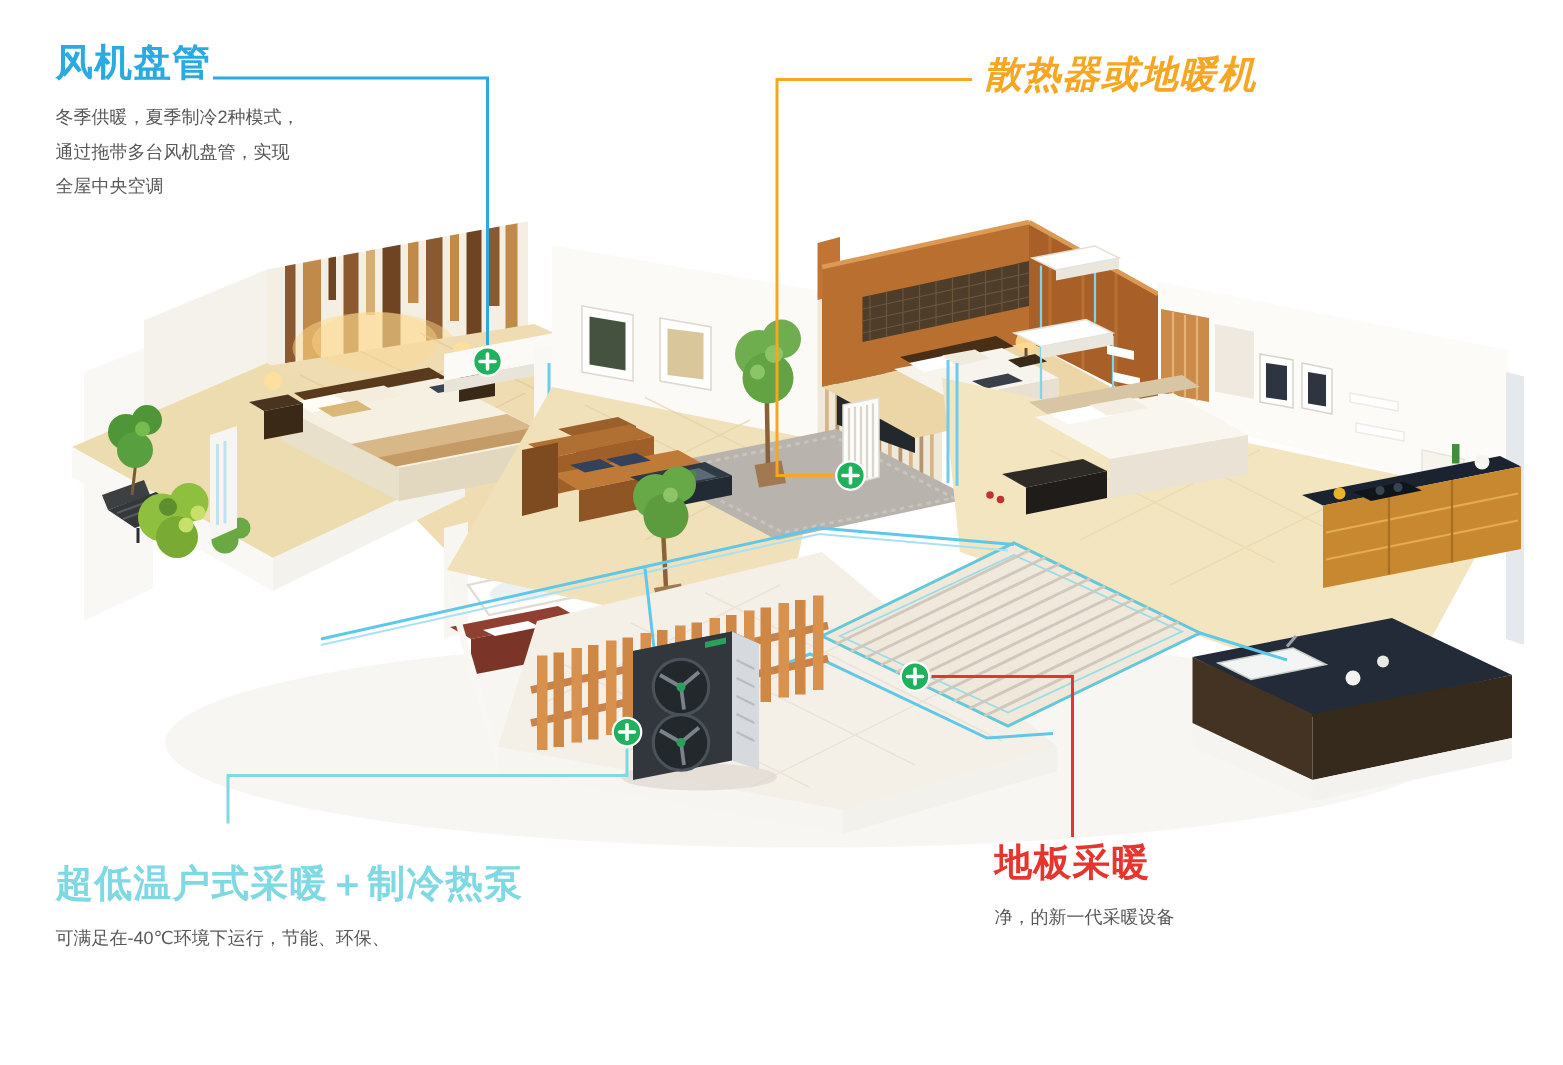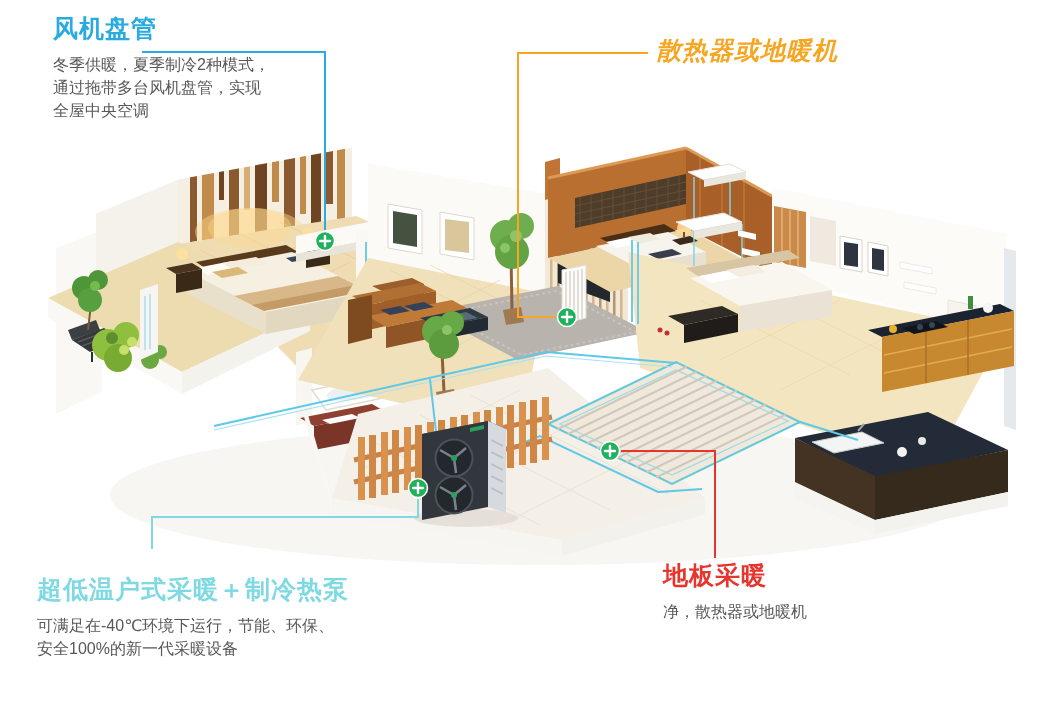--- a/index.html
+++ b/index.html
@@ -4,26 +4,26 @@
 <style>
   * { margin:0; padding:0; box-sizing:border-box; }
   html,body { width:1042px; height:710px; }
   body {
     position:relative; background:#ffffff; overflow:hidden;
     font-family:"Liberation Sans","DejaVu Sans",sans-serif;
   }
   .scene { position:absolute; left:0; top:0; }
   .ann { position:absolute; }
   .ann h2 { font-size:25px; font-weight:bold; letter-spacing:1px; line-height:1; }
-  .ann .body { margin-top:12px; font-size:16px; line-height:23px; color:#595757; }
+  .ann .body { margin-top:12px; font-size:12px; line-height:23px; color:#595757; }
   .t-cyan      { color:#29abe2; }
   .t-orange    { color:#f6a623; }
   .t-lightcyan { color:#7fd9e2; }
   .t-red       { color:#e7342c; }
-  .tl { left:37px;  top:16px;margin-left:16px; }
+  .tl { left:37px;  top:30px; }
   .tr { left:656px; top:38px;font-style:italic; }
   .bl { left:37px;  top:577px; }
   .br { left:663px; top:563px; }
 </style>
 </head>
 <body>
 
 <svg class="scene" width="1042" height="710" viewBox="0 0 1042 710">
 
   <defs>
@@ -534,22 +534,21 @@
 </div>
 
 <div class="ann tr">
   <h2 class="t-orange">散热器或地暖机</h2>
 </div>
 
 <div class="ann bl">
   <h2 class="t-lightcyan">超低温户式采暖＋制冷热泵</h2>
   <div class="body">
     <div>可满足在-40℃环境下运行，节能、环保、</div>
-    <div>安全100%的新一代采暖设备</div>
   </div>
 </div>
 
 <div class="ann br">
   <h2 class="t-red">地板采暖</h2>
   <div class="body">
-    <div>净，散热器或地暖机</div>
+    <div>净，的新一代采暖设备</div>
   </div>
 </div>
 
 </body></html>

